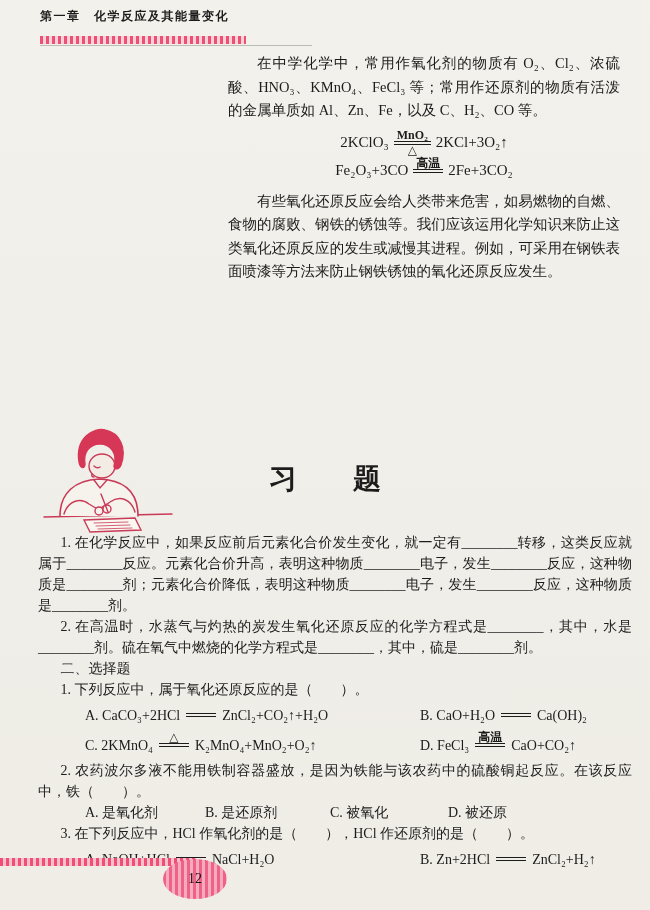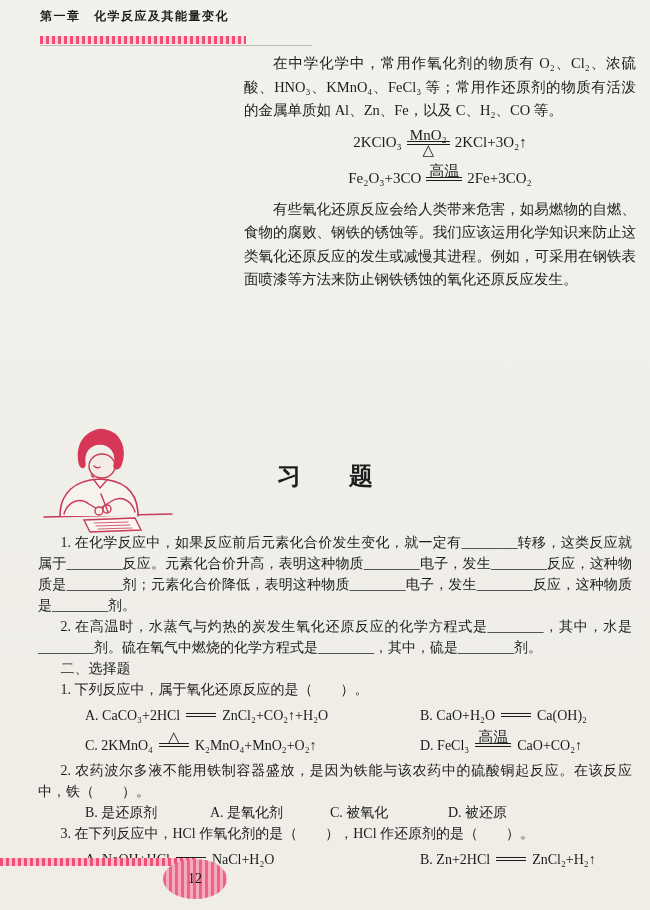--- a/index.html
+++ b/index.html
@@ -15,39 +15,39 @@
   .chapter-title {
     position:absolute; left:40px; top:8px;
     font-family:"Liberation Sans","DejaVu Sans",sans-serif;
     font-size:12px; font-weight:bold; letter-spacing:1.5px;
   }
   .header-rule { position:absolute; left:40px; top:36px; width:272px; height:9px; border-bottom:1px solid #b9bdb6; }
   .header-stripes { width:206px; height:8px;
     background:repeating-linear-gradient(90deg,#ee4f74 0px,#ee4f74 3px,#fad2da 3px,#fad2da 6px); }
 
   
-  .intro { position:absolute; left:244px; top:52px; width:392px;
+  .intro { position:absolute; left:228px; top:52px; width:392px;
     font-size:14.5px; line-height:23.5px; text-align:justify; }
   .intro p { margin:0; text-indent:2em; }
 
-  .equations { margin:7px 0 6px; display:flex; flex-direction:column; align-items:center; gap:10px; font-size:15px; }
+  .equations { margin:7px 0 6px; display:flex; flex-direction:column; align-items:center; gap:2px; font-size:15px; }
   .equation { display:inline-flex; align-items:center; text-indent:0; }
 
   
   .ceq { display:inline-flex; flex-direction:column; align-items:center; margin:0 5px; vertical-align:middle; }
-  .ceq-above,.ceq-below { font-size:15px; line-height:11px; min-height:11px; padding:0 3px; }
+  .ceq-above,.ceq-below { font-size:12px; line-height:11px; min-height:11px; padding:0 3px;font-weight:bold; }
   .ceq-line { align-self:stretch; min-width:30px; height:4px; box-sizing:border-box;
     border-top:1px solid #1c1c1c; border-bottom:1px solid #1c1c1c; }
 
   
   .illustration { position:absolute; left:42px; top:424px; width:132px; height:115px; }
 
   
   .exercise-title { position:absolute; left:0; top:460px; width:650px; margin:0; text-align:center;
-    font-family:"Liberation Sans","DejaVu Sans",sans-serif; font-size:24px; font-weight:bold; }
+    font-family:"Liberation Sans","DejaVu Sans",sans-serif; font-size:28px; font-weight:bold; }
 
   .ex-body { position:absolute; left:38px; top:532px; width:594px;
     font-size:14px; line-height:21px; text-align:justify; }
   .ex-body p { margin:0; text-indent:1.6em; }
   .opt-row { display:flex; align-items:center; height:30px; padding-left:47px; }
   .opt { display:inline-flex; align-items:center; white-space:nowrap; }
   .opt-wide { width:335px; }
   .w1 { width:120px; } .w2 { width:125px; } .w3 { width:118px; }
   .opt .pre { margin-right:1px; } .opt .post { margin-left:1px; }
 
@@ -156,22 +156,22 @@
         <span class="ceq-above">高温</span>
         <span class="ceq-line"></span>
         <span class="ceq-below"></span>
       </span>
       <span class="post">CaO+CO₂↑</span>
     </span>
   </div>
 
   <p>2. 农药波尔多液不能用铁制容器盛放，是因为铁能与该农药中的硫酸铜起反应。在该反应中，铁（　　）。</p>
   <div class="opt-row" style="height:21px;">
+    <span class="opt w1">A. 是氧化剂</span>
     <span class="opt w2">B. 是还原剂</span>
-    <span class="opt w1">A. 是氧化剂</span>
     <span class="opt w3">C. 被氧化</span>
     <span class="opt">D. 被还原</span>
   </div>
 
   <p>3. 在下列反应中，HCl 作氧化剂的是（　　），HCl 作还原剂的是（　　）。</p>
   <div class="opt-row">
     <span class="opt opt-wide">
       <span class="pre">A. NaOH+HCl</span>
       <span class="ceq">
         <span class="ceq-above"></span>

